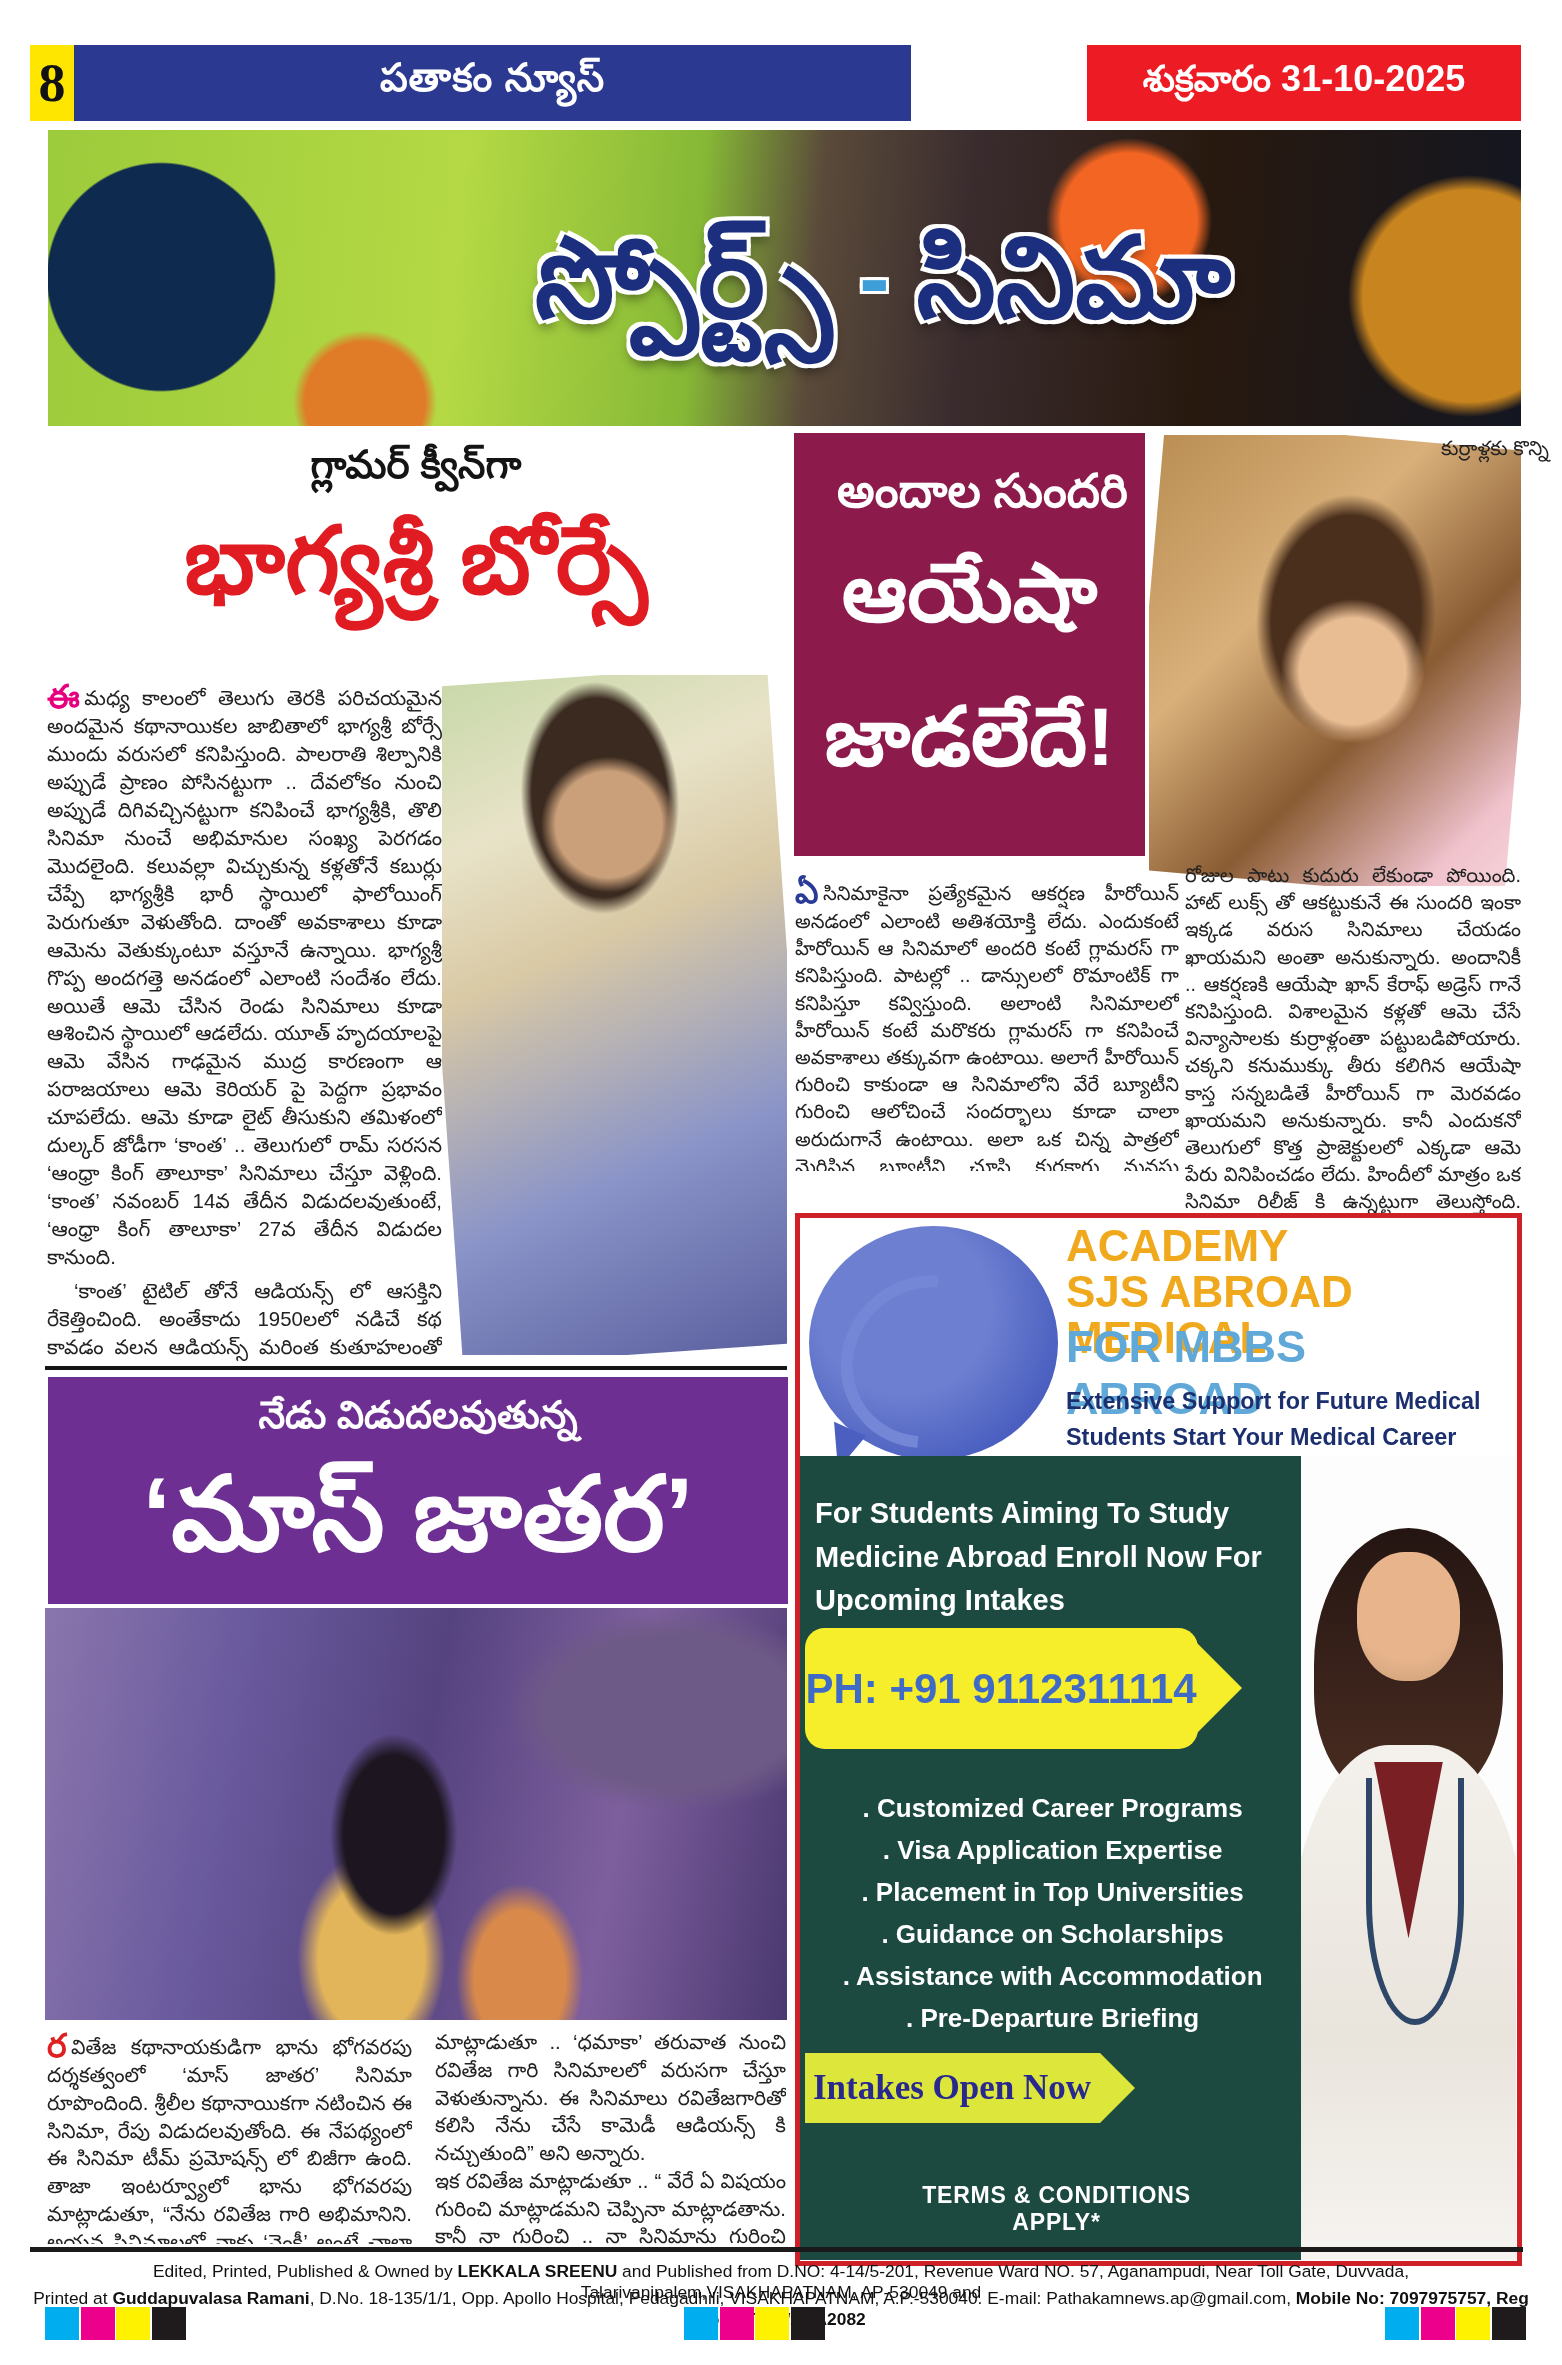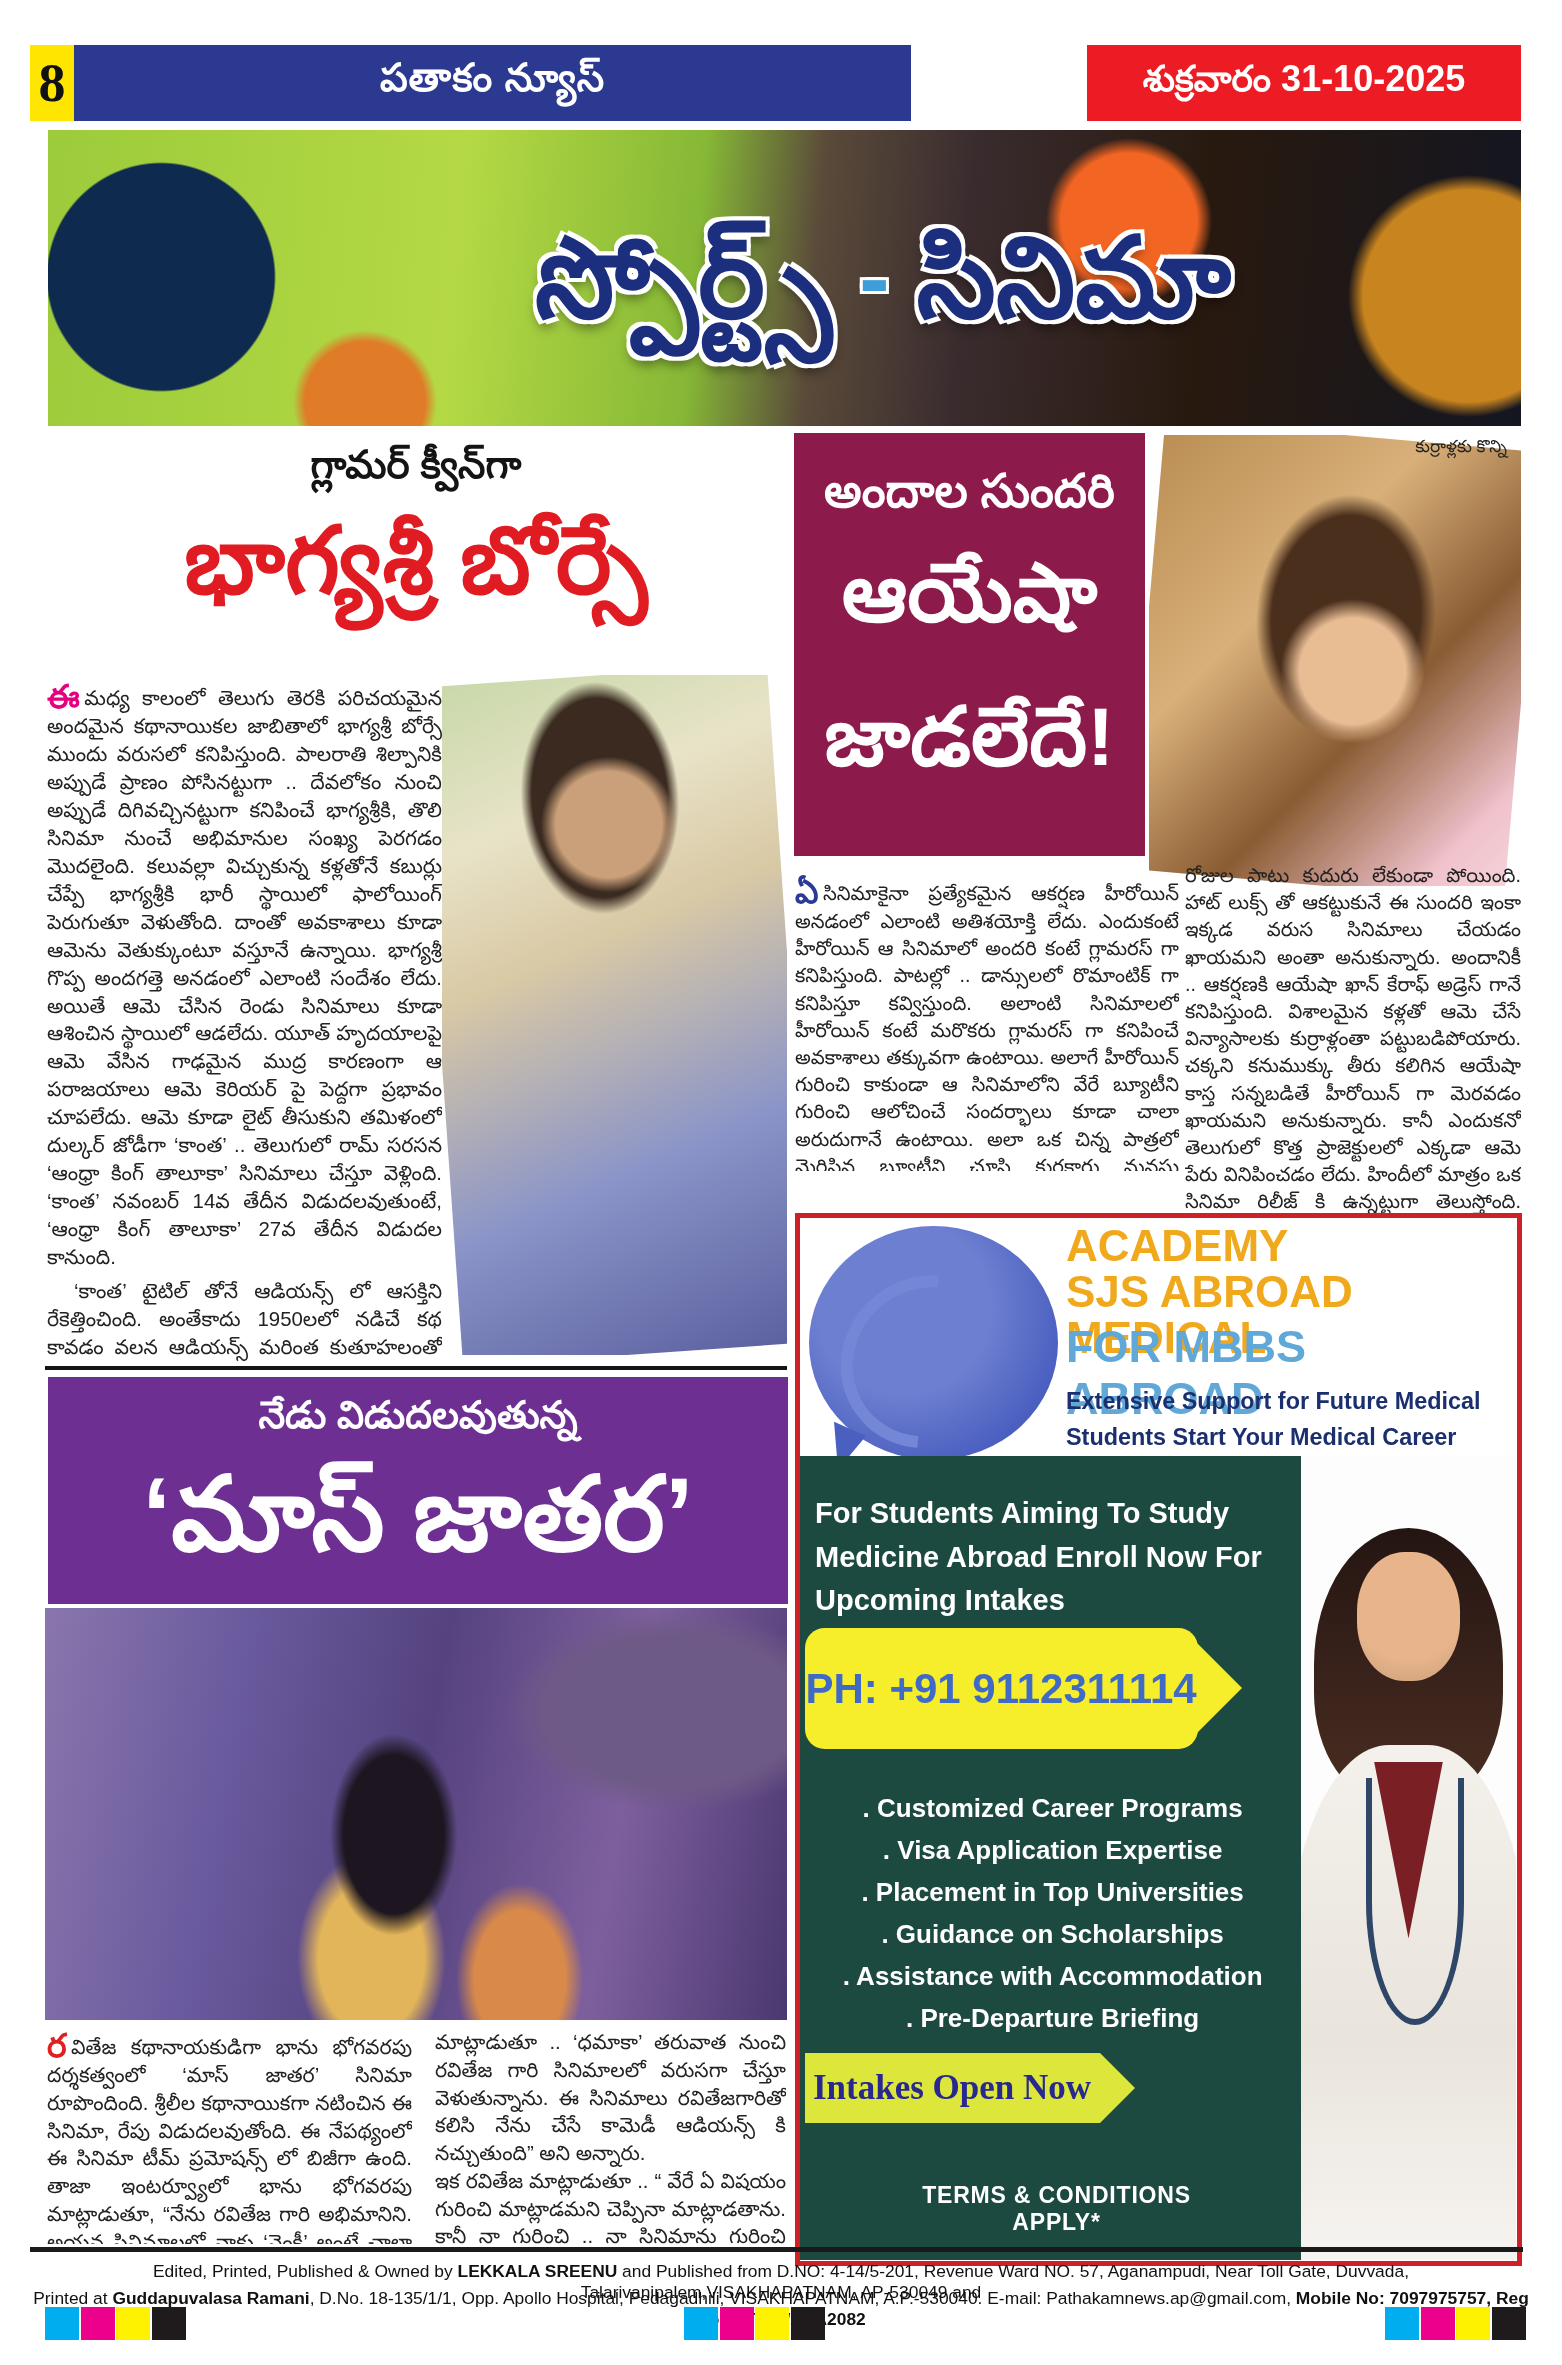--- a/index.html
+++ b/index.html
@@ -80,27 +80,27 @@
   .mj-col{top:2029px;height:215px;overflow:hidden;font-size:20.4px;line-height:1.36;
      text-align:justify;color:#222;}
   .mj-col p{margin:0;}
   .mj-col p + p{text-indent:0;}
   .mj-col1{left:47px;width:365px;}
   .mj-col2{left:435px;width:351px;}
 
   
   .ay-box{left:794px;top:433px;width:351px;height:423px;background:#8c1a4b;}
   .ay-l1{position:absolute;left:0;top:30px;width:100%;text-align:center;
-     color:#fff;font-size:47px;font-weight:bold;}
+     color:#fff;font-size:47px;font-weight:bold;padding-left:13px;}
   .ay-l2{position:absolute;left:0;top:113px;width:100%;text-align:center;
      color:#fff;font-size:82px;font-weight:bold;}
   .ay-l3{position:absolute;left:0;top:257px;width:100%;text-align:center;
      color:#fff;font-size:82px;font-weight:bold;}
-  .ay-overline{left:1322px;top:437px;width:185px;text-align:right;
-     font-size:17px;color:#222;}
+  .ay-overline{left:1364px;top:437px;width:185px;text-align:right;
+     font-size:20px;color:#222;}
   .ay-main{left:795px;top:875px;width:384px;height:296px;overflow:hidden;
      font-size:19.7px;line-height:1.38;text-align:justify;color:#222;}
   .ay-side{left:1185px;top:862px;width:336px;height:351px;overflow:hidden;
      font-size:19.7px;line-height:1.38;text-align:justify;color:#222;}
 
   
   .ad{left:795px;top:1213px;width:727px;height:1053px;background:#fff;
       border:5.3px solid #cf2027;box-sizing:border-box;}
   .sjs-logo{position:absolute;left:9px;top:7.6px;width:249px;height:234px;border-radius:50%;
       background:radial-gradient(circle at 38% 35%, #6d7fd0 0 40%, #4a5fc0 75%);}

